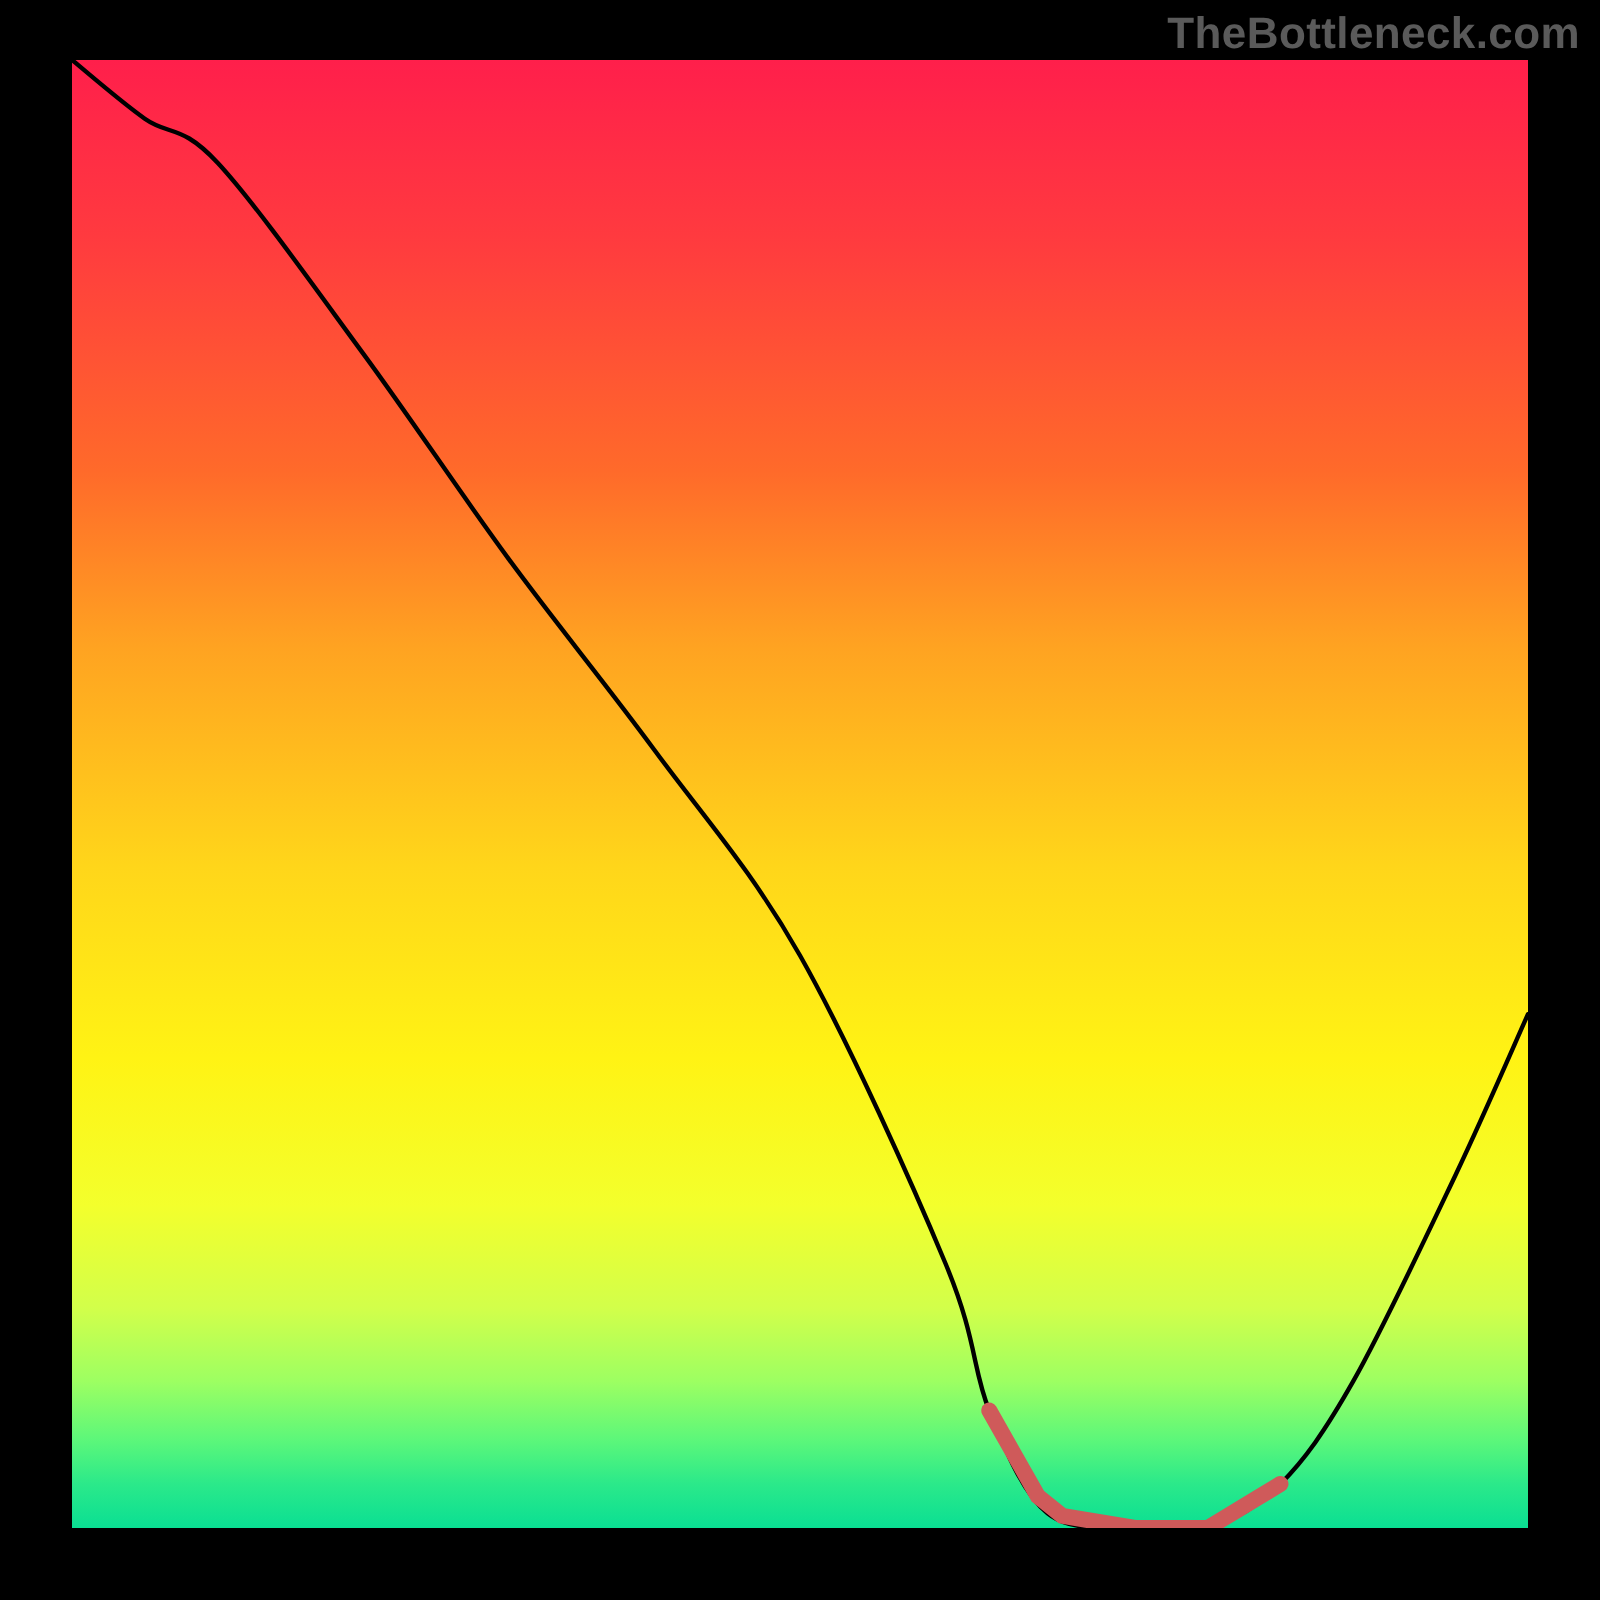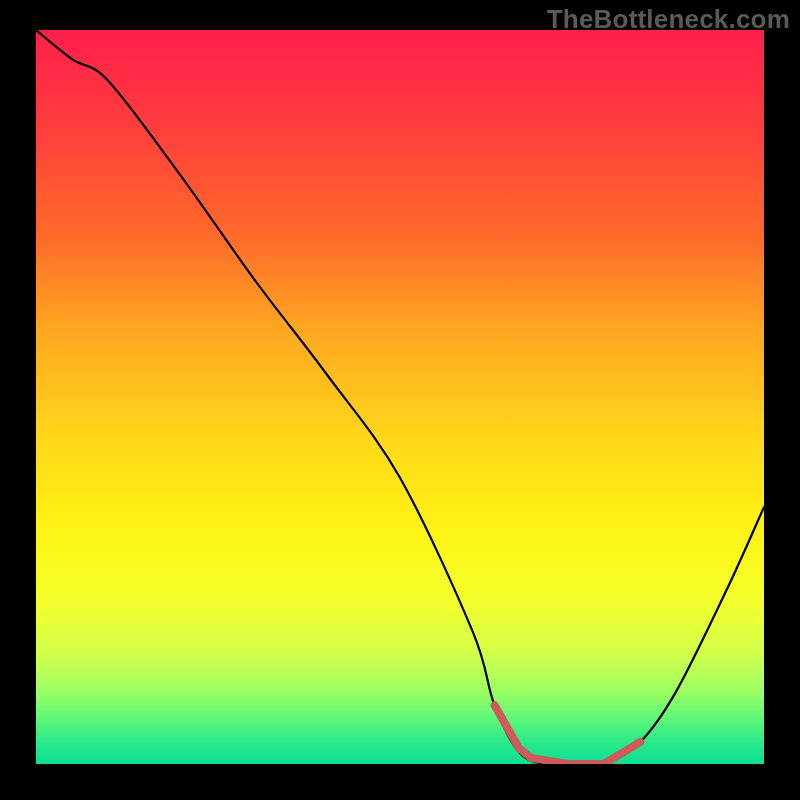--- a/index.html
+++ b/index.html
@@ -15,21 +15,21 @@
     position: relative;
     width: 800px;
     height: 800px;
     background: #000;
   }
   .watermark {
     position: absolute;
     top: 4px;
     right: 10px;
     color: #5a5a5a;
-    font-size: 26px;
+    font-size: 22px;
     font-weight: 600;
     letter-spacing: 0.2px;
   }
   .plot-area {
     position: absolute;
     left: 36px;
     top: 30px;
     width: 728px;
     height: 734px;
     

